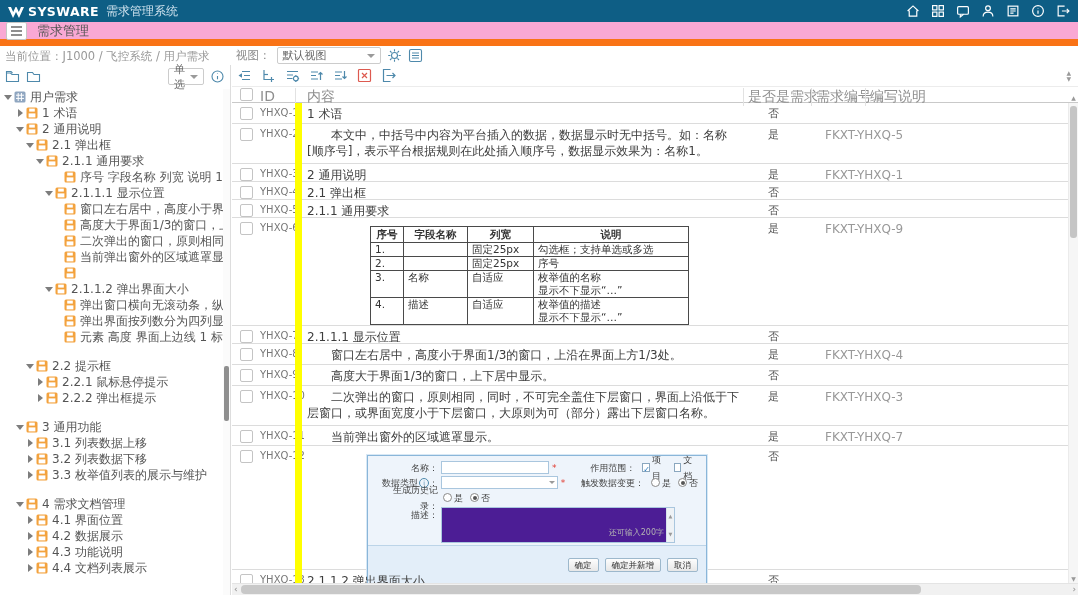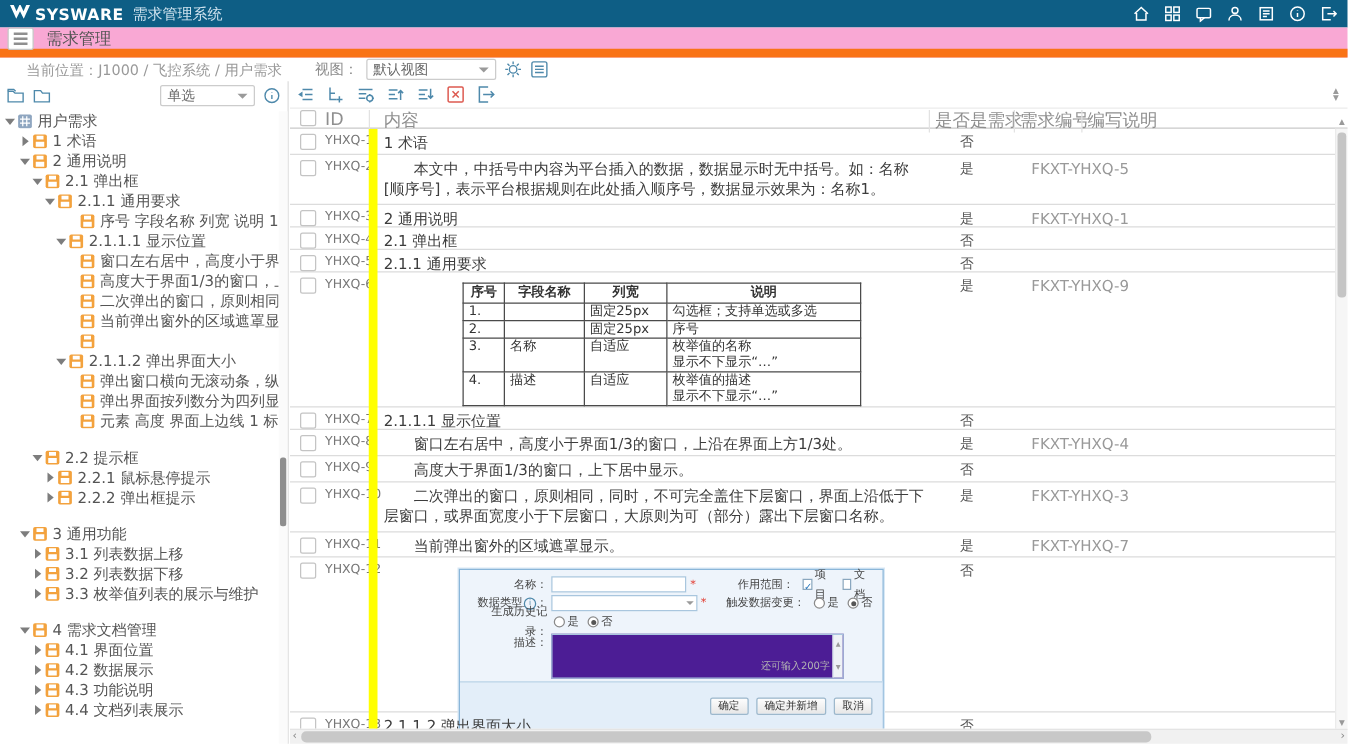--- a/index.html
+++ b/index.html
@@ -2,50 +2,50 @@
 <html><head>
 <meta charset="utf-8">
 <style>
   html,body{margin:0;padding:0;}
   body{width:1078px;height:595px;overflow:hidden;position:relative;background:#fff;
        font-family:"DejaVu Sans","Liberation Sans",sans-serif;font-size:12px;color:#444;}
   svg{display:block;}
   
   .topbar{position:absolute;top:0;left:0;right:0;height:22px;background:#0e5e85;
           display:flex;align-items:center;padding:0 8px;box-sizing:border-box;}
-  .brand{display:flex;align-items:flex-start;gap:4px;}
+  .brand{display:flex;align-items:flex-end;gap:4px;}
   .brand-name{color:#fff;font-weight:bold;font-size:12.5px;letter-spacing:.4px;}
   .app-title{color:#cfe2ee;font-size:12px;margin-left:7px;}
   .topbar-icons{margin-left:auto;display:flex;gap:11px;align-items:center;}
   .tbi{width:14px;height:14px;}
   .tbi svg{stroke:#fff;fill:none;stroke-width:1.1;}
   
   .menubar{position:absolute;top:22px;left:0;right:0;height:24px;background:#f9a8d4;
            border-bottom:7px solid #f97316;display:flex;align-items:flex-start;padding:0 6px;box-sizing:border-box;}
   .hamburger{width:19px;height:16px;border:1px solid #c6c6c6;background:#fff;border-radius:2px;
              display:flex;flex-direction:column;justify-content:center;gap:2px;align-items:center;}
   .hamburger i{display:block;width:11px;height:2px;background:#8f8f8f;}
   .menubar-title{margin-left:10px;color:#555;font-size:13px;}
   
-  .locationbar{position:absolute;top:47px;left:16px;right:0;height:18px;display:flex;align-items:center;}
+  .locationbar{position:absolute;top:47px;left:0;right:0;height:18px;display:flex;align-items:center;}
   .breadcrumb{color:#999;font-size:11.5px;padding-left:5px;}
   .viewctl{position:absolute;left:236px;top:0;display:flex;align-items:center;gap:6px;}
   .view-label{color:#8b8b8b;font-size:11.5px;}
   .select{border:1px solid #ccc;background:#fff;height:17px;box-sizing:border-box;display:flex;
           align-items:center;justify-content:space-between;padding:0 5px;color:#666;font-size:11px;border-radius:2px;}
   .view-select{width:104px;}
   .sel-caret{width:0;height:0;border-left:4px solid transparent;border-right:4px solid transparent;
              border-top:4px solid #9a9a9a;}
   .blue-ic{width:15px;height:15px;}
   .blue-ic svg{stroke:#4e89ab;fill:none;stroke-width:1.1;}
   
   .left-panel{position:absolute;top:65px;left:0;width:231px;bottom:0;border-right:1px solid #ddd;box-sizing:border-box;}
   .tree-toolbar{height:23px;display:flex;align-items:center;padding:0 5px;gap:6px;}
   .tree-toolbar .spacer{flex:1;}
-  .mode-select{width:76px;}
+  .mode-select{width:36px;}
   .tree{position:absolute;top:24px;left:0;right:7px;bottom:0;overflow:hidden;}
   .tree-item{height:16px;display:flex;align-items:center;white-space:nowrap;overflow:hidden;color:#555;font-size:12px;}
   .tree-item .tlabel{overflow:hidden;}
   .gap{margin-top:13px;}
   .lv0{padding-left:3px;}.lv1{padding-left:15px;}.lv2{padding-left:25px;}
   .lv3{padding-left:35px;}.lv4{padding-left:44px;}.lv5{padding-left:63px;}
   .caret{width:10px;height:10px;flex:0 0 10px;position:relative;}
   .caret.down::after{content:"";position:absolute;left:1px;top:3px;
       border-left:4px solid transparent;border-right:4px solid transparent;border-top:5px solid #7d7d7d;}
   .caret.right::after{content:"";position:absolute;left:3px;top:1px;

